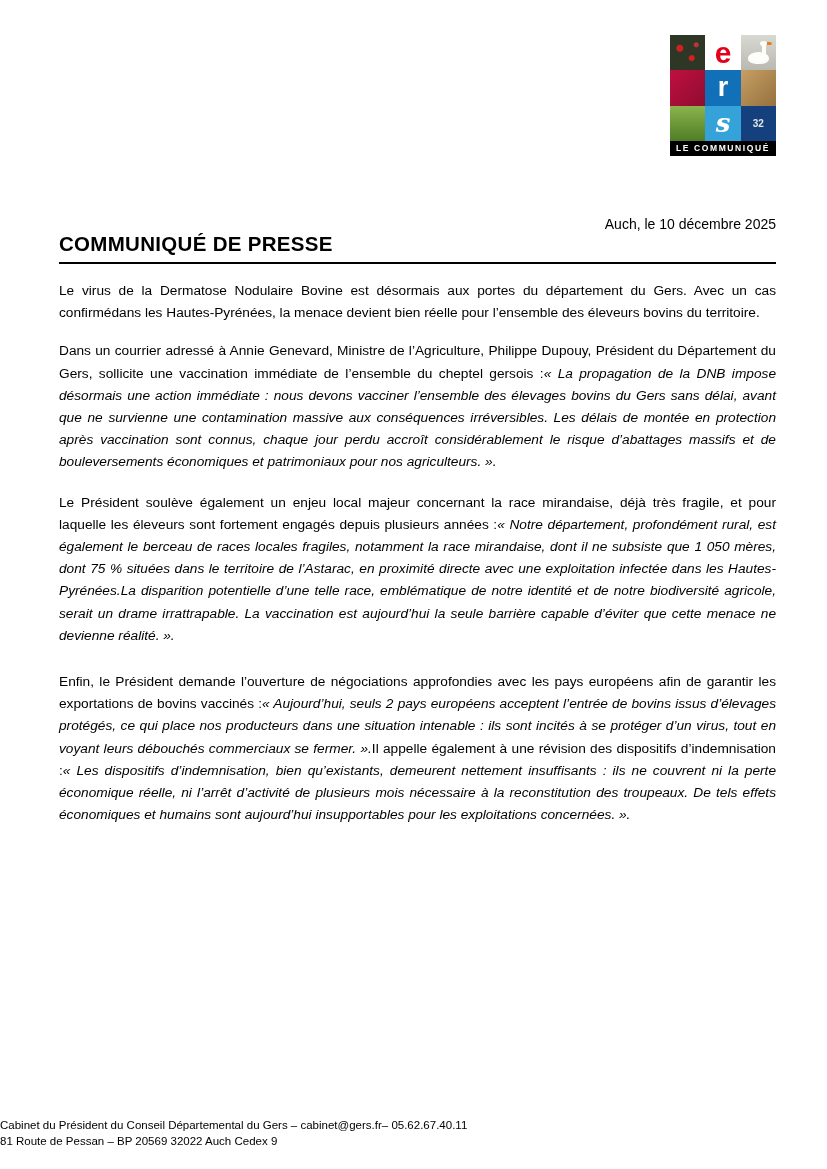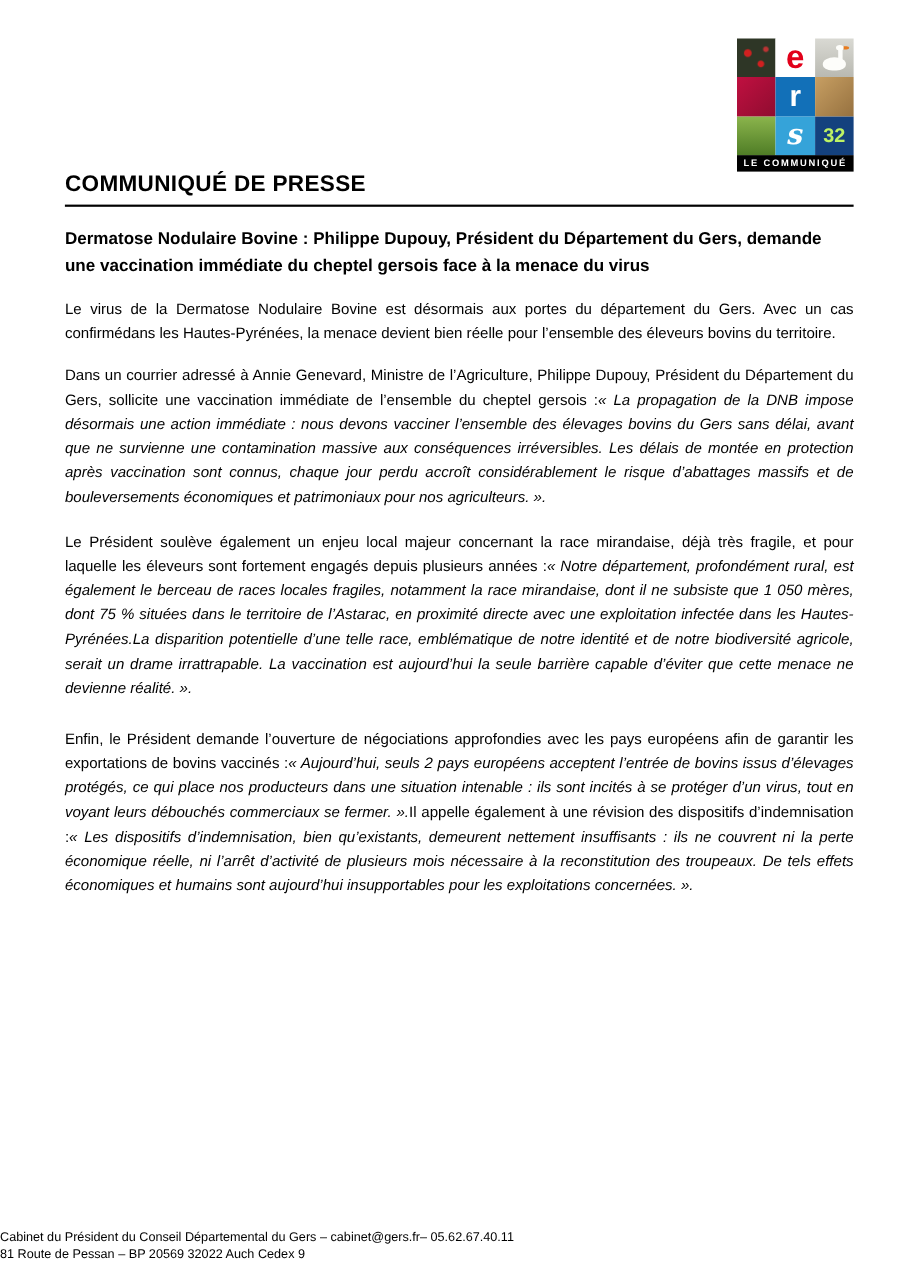--- a/index.html
+++ b/index.html
@@ -48,21 +48,21 @@
     .c3 { background: linear-gradient(180deg, #d9d9d3, #b9b9b1); }
     .goose-body { position: absolute; width: 21px; height: 12px; background: #fdfdfa; border-radius: 55% 55% 45% 45%; bottom: 6px; left: 7px; }
     .goose-neck { position: absolute; width: 4px; height: 13px; background: #fdfdfa; border-radius: 2px; top: 8px; left: 21px; }
     .goose-head { position: absolute; width: 7px; height: 5px; background: #fdfdfa; border-radius: 50%; top: 6px; left: 19px; }
     .goose-beak { position: absolute; width: 5px; height: 3px; background: #e87b1e; border-radius: 0 60% 60% 0; top: 7px; left: 26px; }
     .c4 { background: linear-gradient(135deg, #c01040, #8f0c30); }
     .c5 { background: #1270b8; color: #ffffff; font-size: 27px; }
     .c6 { background: linear-gradient(135deg, #c79f63, #96713f); }
     .c7 { background: linear-gradient(180deg, #8bb44c, #4f7d26); }
     .c8 { background: #35a3d9; color: #ffffff; font-size: 26px; font-family: "DejaVu Serif", serif; font-style: italic; }
-    .c9 { background: #14417e; color: #bef264; font-size: 18px; }
+    .c9 { background: #14417e; color: #e5e5e5; font-size: 10px; }
     .logo-bar {
       background: #000000;
       color: #ffffff;
       height: 15px;
       line-height: 15px;
       font-size: 8.5px;
       font-weight: bold;
       letter-spacing: 1.6px;
       text-align: center;
       white-space: nowrap;
@@ -139,25 +139,25 @@
       <div class="cell c8 cell-letter">
           <span>s</span>
         </div>
       <div class="cell c9 cell-letter">
           <span>32</span>
         </div>
     </div>
     <div class="logo-bar">LE COMMUNIQUÉ</div>
   </div>
 
+  <div class="date-line">Auch, le 10 décembre 2025</div>
 
   <h1 class="press-title">COMMUNIQUÉ DE PRESSE</h1>
   <div class="rule"></div>
 
-  <h2 class="headline">Dermatose Nodulaire Bovine : Philippe Dupouy, Président du Département du Gers, demande une vaccination immédiate du cheptel gersois face à la menace du virus</h2>
 
   <p class="body-para p1"><span>Le virus de la Dermatose Nodulaire Bovine est désormais aux portes du département du Gers. Avec un cas confirmédans les Hautes-Pyrénées, la menace devient bien réelle pour l’ensemble des éleveurs bovins du territoire.</span></p>
 
   <p class="body-para p2"><span>Dans un courrier adressé à Annie Genevard, Ministre de l’Agriculture, Philippe Dupouy, Président du Département du Gers, sollicite une vaccination immédiate de l’ensemble du cheptel gersois :</span><em>« La propagation de la DNB impose désormais une action immédiate : nous devons vacciner l’ensemble des élevages bovins du Gers sans délai, avant que ne survienne une contamination massive aux conséquences irréversibles. Les délais de montée en protection après vaccination sont connus, chaque jour perdu accroît considérablement le risque d’abattages massifs et de bouleversements économiques et patrimoniaux pour nos agriculteurs. ».</em></p>
 
   <p class="body-para p3"><span>Le Président soulève également un enjeu local majeur concernant la race mirandaise, déjà très fragile, et pour laquelle les éleveurs sont fortement engagés depuis plusieurs années :</span><em>« Notre département, profondément rural, est également le berceau de races locales fragiles, notamment la race mirandaise, dont il ne subsiste que 1 050 mères, dont 75 % situées dans le territoire de l’Astarac, en proximité directe avec une exploitation infectée dans les Hautes-Pyrénées.La disparition potentielle d’une telle race, emblématique de notre identité et de notre biodiversité agricole, serait un drame irrattrapable. La vaccination est aujourd’hui la seule barrière capable d’éviter que cette menace ne devienne réalité. ».</em></p>
 
   <p class="body-para p4"><span>Enfin, le Président demande l’ouverture de négociations approfondies avec les pays européens afin de garantir les exportations de bovins vaccinés :</span><em>« Aujourd’hui, seuls 2 pays européens acceptent l’entrée de bovins issus d’élevages protégés, ce qui place nos producteurs dans une situation intenable : ils sont incités à se protéger d’un virus, tout en voyant leurs débouchés commerciaux se fermer. ».</em><span>Il appelle également à une révision des dispositifs d’indemnisation :</span><em>« Les dispositifs d’indemnisation, bien qu’existants, demeurent nettement insuffisants : ils ne couvrent ni la perte économique réelle, ni l’arrêt d’activité de plusieurs mois nécessaire à la reconstitution des troupeaux. De tels effets économiques et humains sont aujourd’hui insupportables pour les exploitations concernées. ».</em></p>
 
   <div class="footer">

